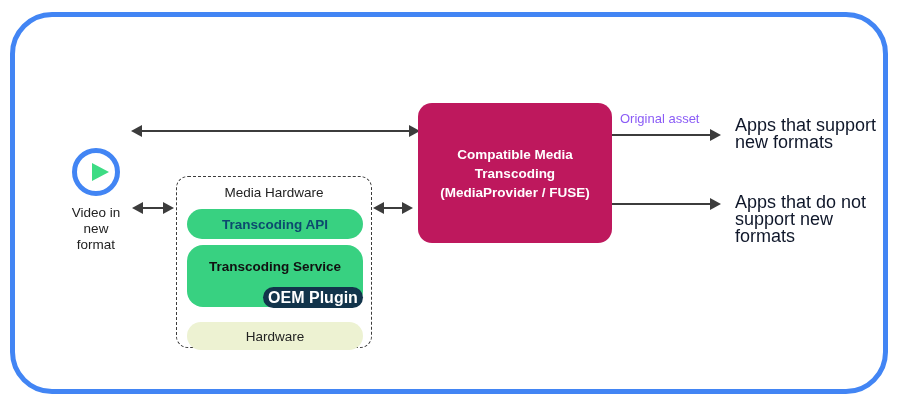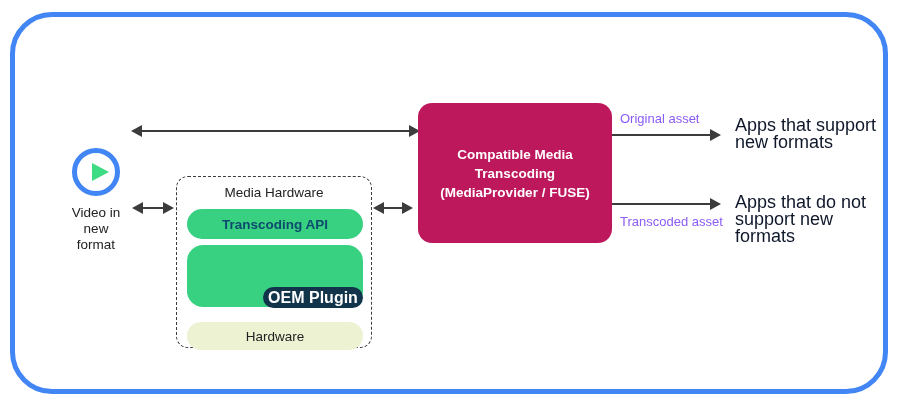--- a/index.html
+++ b/index.html
@@ -248,20 +248,21 @@
   <div class="arrow-head right" id="arrow-top-head-right"></div>
 
   <div id="media-framework">
     <div id="media-framework-title">Media Hardware</div>
 
     <div class="fw-box" id="box-transcoding-api">
       <span>Transcoding API</span>
     </div>
 
     <div class="fw-box" id="box-transcoding-service">
+      <span id="box-transcoding-service-label">Transcoding Service</span>
       <span id="oem-plugin">OEM Plugin</span>
     </div>
 
     <div class="fw-box" id="box-hardware">
       <span>Hardware</span>
     </div>
   </div>
 
   <div class="arrow-line" id="arrow-fw-line"></div>
   <div class="arrow-head left" id="arrow-fw-head-left"></div>
@@ -272,19 +273,18 @@
 Transcoding
 (MediaProvider / FUSE)</span>
   </div>
 
   <div class="asset-label" id="label-original-asset">Original asset</div>
   <div class="arrow-line" id="arrow-orig-line"></div>
   <div class="arrow-head right" id="arrow-orig-head"></div>
   <div class="apps-label" id="label-apps-support">Apps that support
 new formats</div>
 
-  <div class="asset-label" id="label-transcoded-asset">Transcoded asset</div>
   <div class="arrow-line" id="arrow-trans-line"></div>
   <div class="arrow-head right" id="arrow-trans-head"></div>
   <div class="apps-label" id="label-apps-no-support">Apps that do not
 support new formats</div>
 
 </div>
 
 </body></html>

